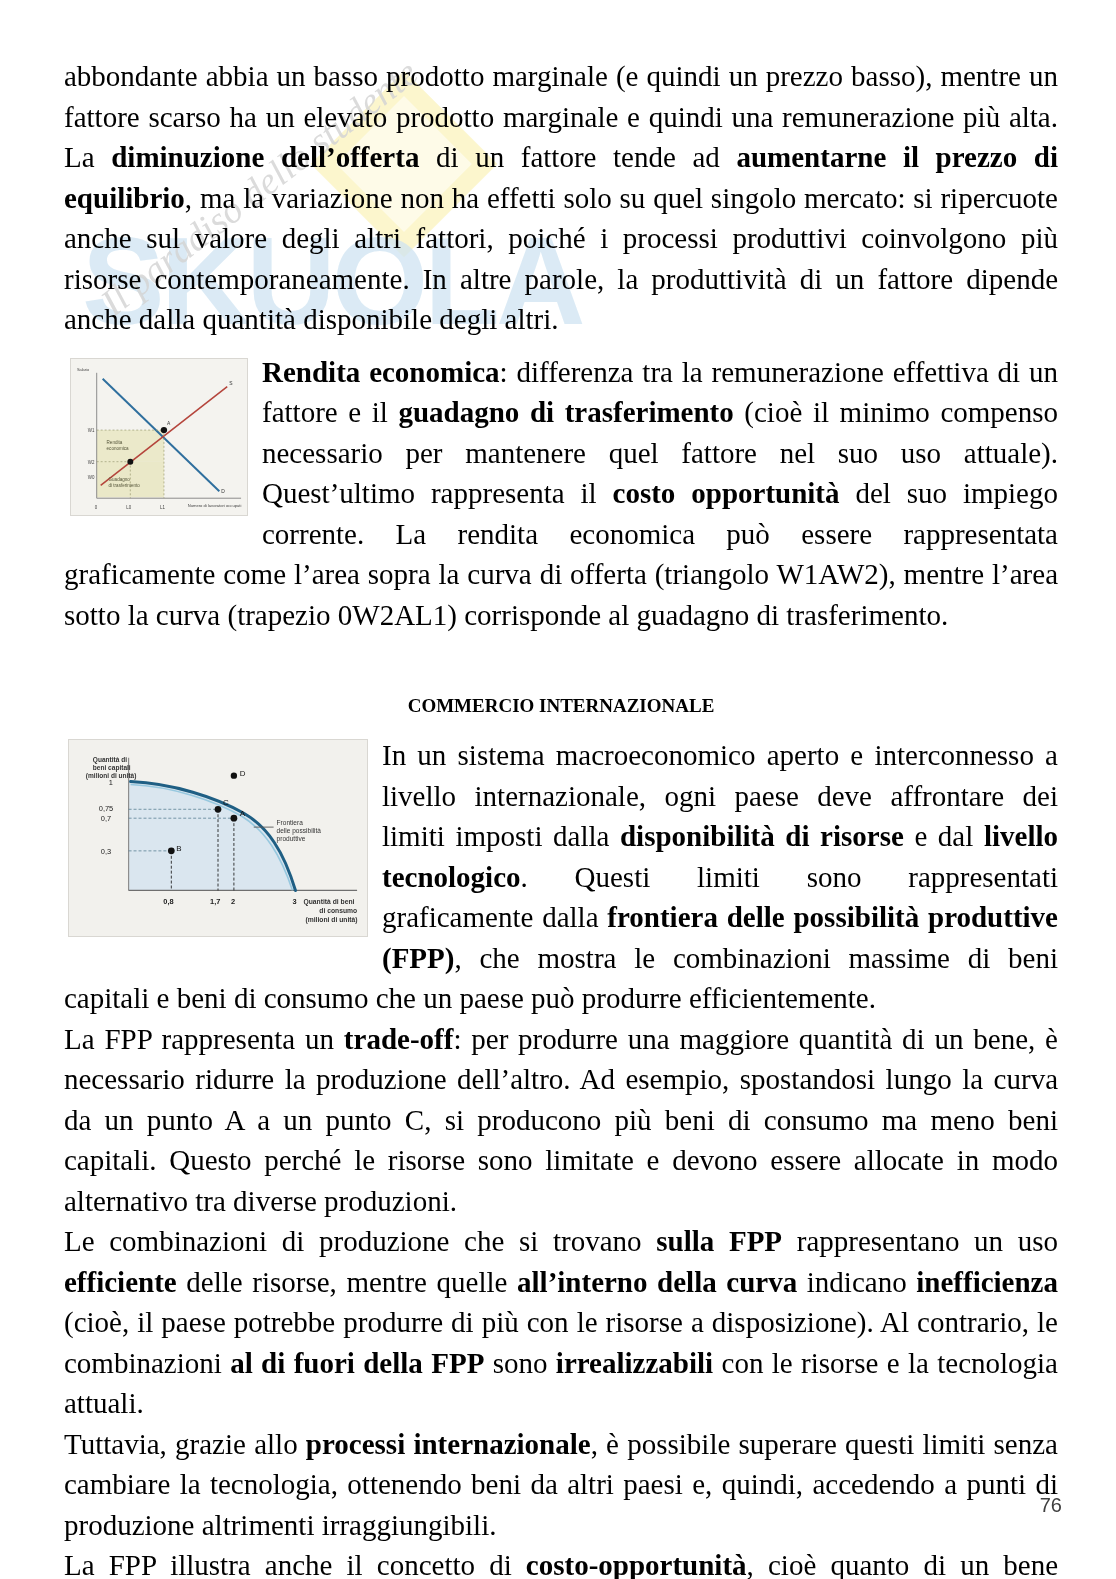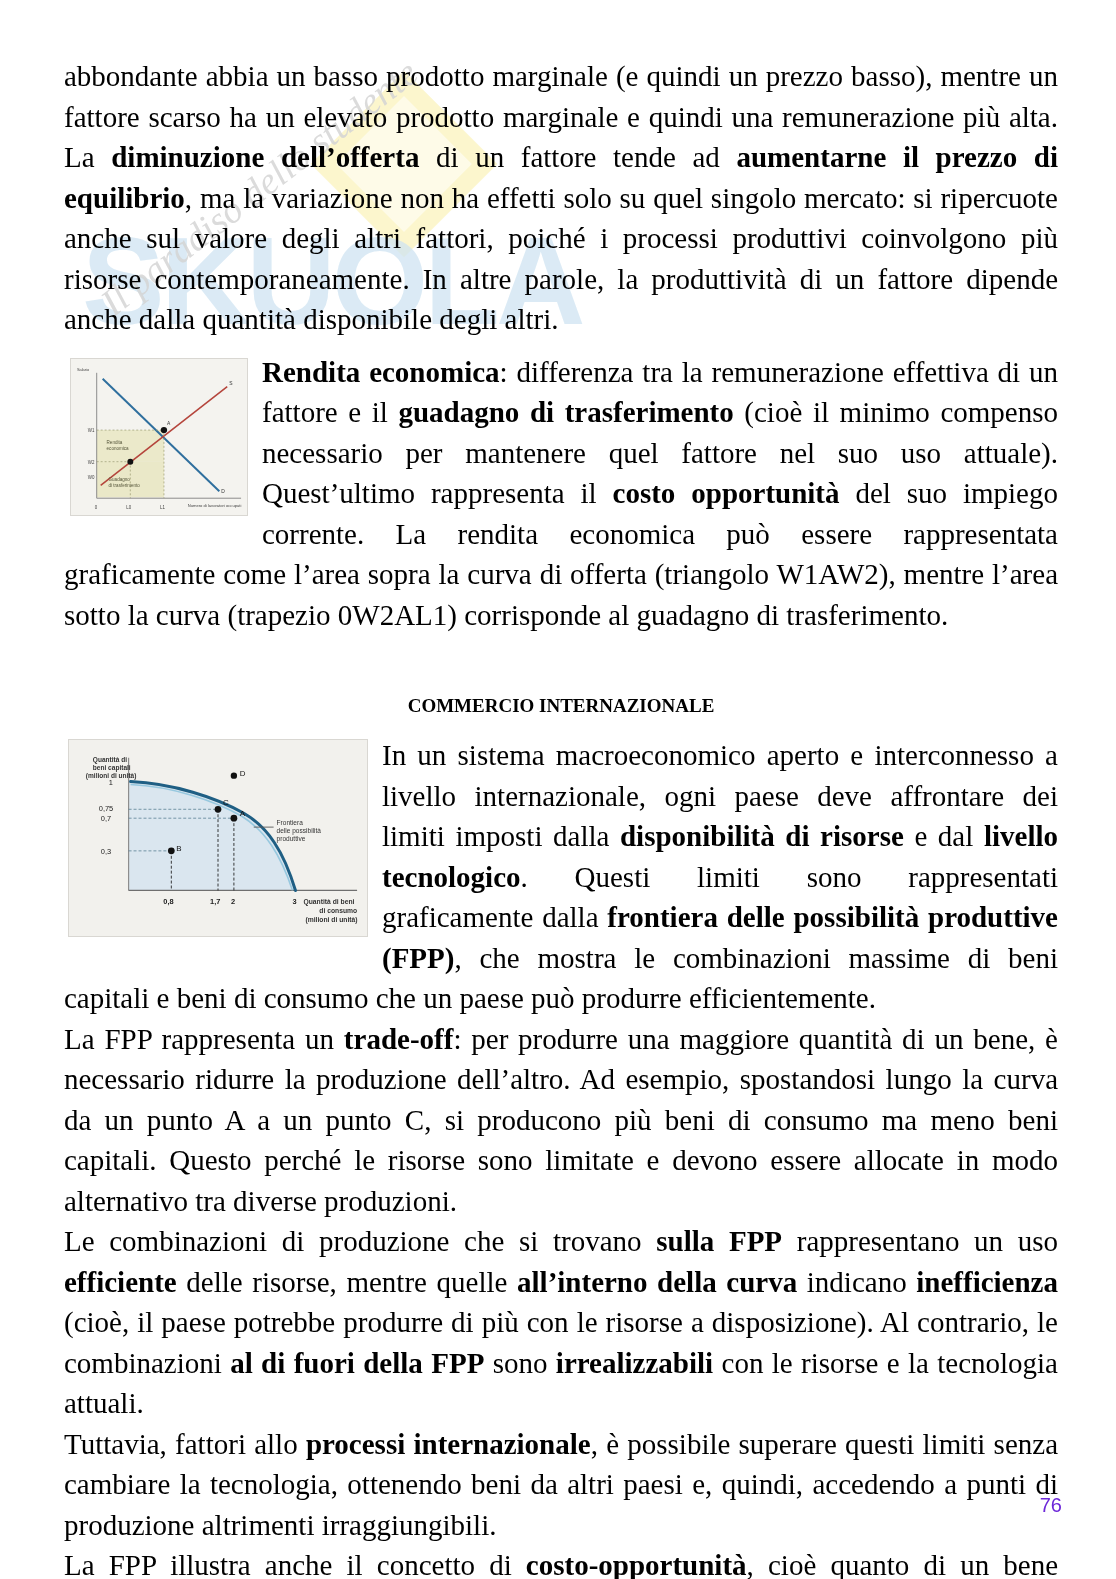--- a/index.html
+++ b/index.html
@@ -137,21 +137,21 @@
 
   .clearfix::after { content: ""; display: block; clear: both; }
 
   
   .page-number {
     position: absolute;
     right: 54px;
     bottom: 62px;
     font-family: "Liberation Sans", sans-serif;
     font-size: 20px;
-    color: #6d28d9;
+    color: #404040;
     z-index: 3;
   }
 </style>
 </head>
 <body>
 
 <div class="page">
 
   <div class="watermark">
     <div class="wm-logo">
@@ -273,20 +273,20 @@
         <text x="209" y="102" font-family="Liberation Sans, sans-serif" font-size="6.6" fill="#333">produttive</text>
       </svg>
     </div>
 
     <p class="para"><span>In un sistema macroeconomico aperto e interconnesso a livello internazionale, ogni paese deve affrontare dei limiti imposti dalla </span><b>disponibilità di risorse</b><span> e dal </span><b>livello tecnologico</b><span>. Questi limiti sono rappresentati graficamente dalla </span><b>frontiera delle possibilità produttive (FPP)</b><span>, che mostra le combinazioni massime di beni capitali e beni di consumo che un paese può produrre efficientemente.</span></p>
 
     <div class="clearfix"></div>
 
     <p class="para"><span>La FPP rappresenta un </span><b>trade-off</b><span>: per produrre una maggiore quantità di un bene, è necessario ridurre la produzione dell’altro. Ad esempio, spostandosi lungo la curva da un punto A a un punto C, si producono più beni di consumo ma meno beni capitali. Questo perché le risorse sono limitate e devono essere allocate in modo alternativo tra diverse produzioni.</span></p>
     <p class="para"><span>Le combinazioni di produzione che si trovano </span><b>sulla FPP</b><span> rappresentano un uso </span><b>efficiente</b><span> delle risorse, mentre quelle </span><b>all’interno della curva</b><span> indicano </span><b>inefficienza</b><span> (cioè, il paese potrebbe produrre di più con le risorse a disposizione). Al contrario, le combinazioni </span><b>al di fuori della FPP</b><span> sono </span><b>irrealizzabili</b><span> con le risorse e la tecnologia attuali.</span></p>
-    <p class="para"><span>Tuttavia, fattori allo </span><b>processi internazionale</b><span>, è possibile superare questi limiti senza cambiare la tecnologia, ottenendo beni da altri paesi e, quindi, accedendo a punti di produzione altrimenti irraggiungibili.</span></p>
+    <p class="para"><span>Tuttavia, grazie allo </span><b>processi internazionale</b><span>, è possibile superare questi limiti senza cambiare la tecnologia, ottenendo beni da altri paesi e, quindi, accedendo a punti di produzione altrimenti irraggiungibili.</span></p>
     <p class="para"><span>La FPP illustra anche il concetto di </span><b>costo-opportunità</b><span>, cioè quanto di un bene bisogna sacrificare per ottenere un’unità in più di un altro bene. Ad esempio, se un paese rinuncia a 300.000 beni di consumo per ottenere 50.000 beni capitali, il costo-opportunità di quei 50.000 beni capitali è proprio 300.000 beni di consumo. Questo valore può essere espresso in termini relativi (come rapporto tra quantità perduta e guadagnata) e può cambiare a seconda del punto lungo la FPP.</span></p>
 
   </div>
 
   <div class="page-number">76</div>
 
 </div>
 
 </body></html>

